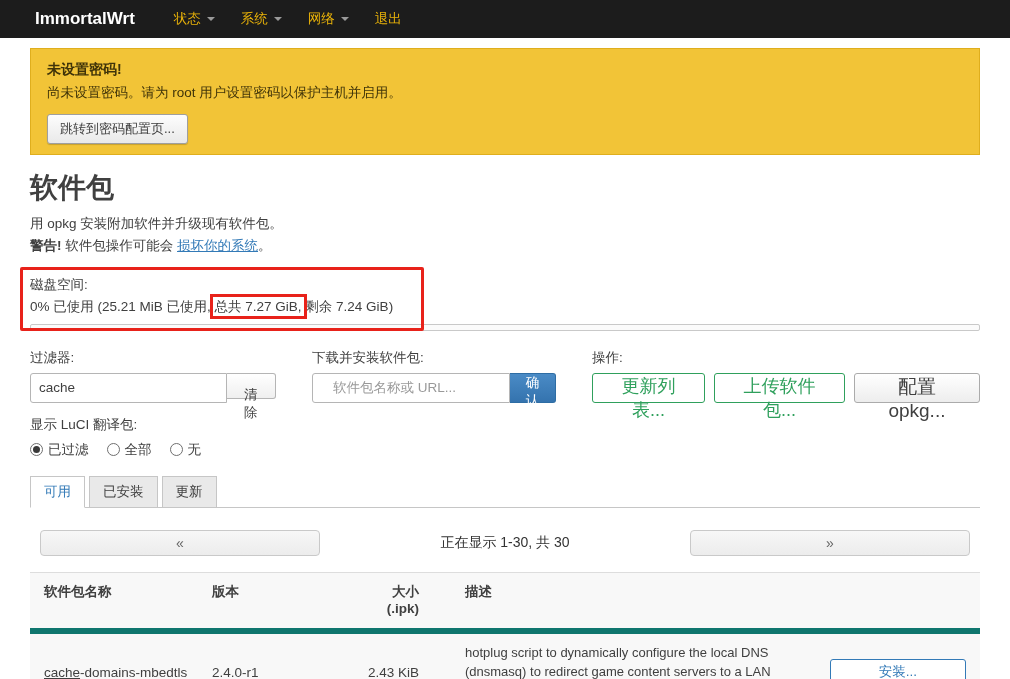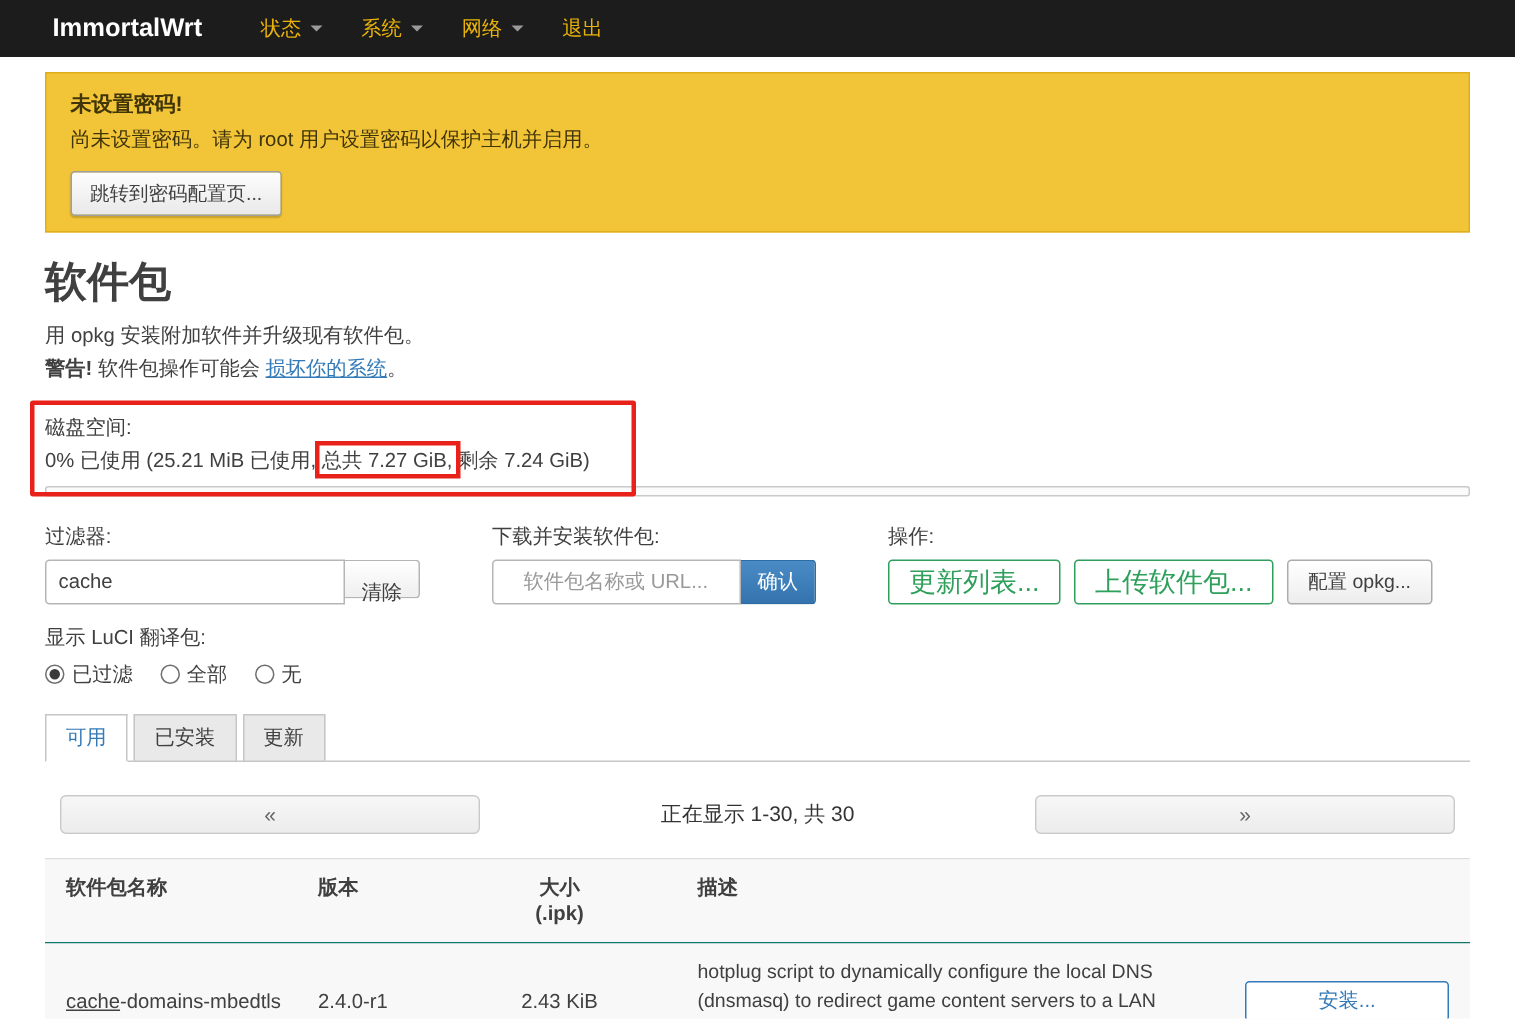--- a/index.html
+++ b/index.html
@@ -36,53 +36,53 @@
   .page-title{font-size:28px;font-weight:bold;margin:14px 0 8px;color:var(--text);}
   .intro,.warning-line{margin:3px 0;line-height:1.4;}
   a.link{color:var(--blue);text-decoration:underline;cursor:pointer;}
   
   .disk-section{position:relative;margin-top:20px;}
   .disk-usage{margin-top:4px;}
   .disk-highlight{outline:3px solid var(--red);outline-offset:2px;}
   .annotation-outer{position:absolute;left:-10px;top:-9px;width:404px;height:64px;border:3px solid var(--red);border-radius:2px;pointer-events:none;}
   .progressbar{margin-top:8px;height:7px;border:1px solid var(--border);border-radius:2px;background:#fbfbfb;}
   
-  .controls{display:flex;gap:48px;margin-top:18px;align-items:center;}
+  .controls{display:flex;gap:36px;margin-top:18px;align-items:center;}
   .ctl-label{margin-bottom:6px;}
   .input-group{display:flex;}
   input.text{height:30px;border:1px solid #b5b5b5;border-radius:3px 0 0 3px;padding:0 8px;font-size:13.5px;width:200px;outline:none;color:var(--text);font-family:inherit;}
   input.text::placeholder{color:#999;}
   .btn-attached{height:22px;border:1px solid #b5b5b5;border-left:none;border-radius:0 3px 3px 0;background:linear-gradient(#fff,#efefef);padding:12px 11px;font-size:13.5px;color:var(--text);}
   .btn-ok{height:30px;border:1px solid #2e6da4;border-left:none;border-radius:0 3px 3px 0;background:linear-gradient(#4a8bc6,#3473ae);padding:0 11px;font-size:13.5px;color:#fff;}
   .actions-row{display:flex;gap:9px;}
   .btn-green{height:30px;background:#fff;border:1px solid var(--green);color:var(--green);border-radius:3px;padding:0 13px;font-size:18px;}
-  .btn-default{height:30px;background:linear-gradient(#fff,#ededed);border:1px solid #ababab;color:var(--text);border-radius:3px;padding:0 13px;font-size:13px;}
+  .btn-default{height:30px;background:linear-gradient(#fff,#ededed);border:1px solid #ababab;color:var(--text);border-radius:3px;padding:0 13px;font-size:19px;}
   
   .translation{margin-top:13px;}
   .radio-row{display:flex;gap:18px;margin-top:7px;}
   .radio-opt{display:flex;align-items:center;cursor:pointer;}
   .radio{width:13px;height:13px;border:1px solid #6f6f6f;border-radius:50%;background:#fff;position:relative;margin-right:5px;flex:none;}
   .radio.checked::after{content:"";position:absolute;inset:2px;background:#3a3a3a;border-radius:50%;}
   
   .tabs{display:flex;margin-top:17px;border-bottom:1px solid #c6c6c6;align-items:flex-end;}
   .tab{padding:6px 13px;border:1px solid #c6c6c6;background:#e9e9e9;margin-right:4px;margin-bottom:-1px;cursor:pointer;color:var(--text);}
   .tab.active{background:#fff;border-bottom-color:#fff;color:var(--blue);}
   
   .pagination{display:flex;align-items:center;margin-top:22px;}
   .page-btn{flex:0 0 280px;height:26px;margin:0 10px;background:linear-gradient(#f7f7f7,#ececec);border:1px solid var(--border);border-radius:4px;color:#666;display:flex;align-items:center;justify-content:center;font-size:14px;}
   .page-status{flex:1;text-align:center;font-size:14px;color:#333;}
   
   .pkg-table{margin-top:16px;border-top:1px solid #ddd;}
   .t-head,.t-row{display:grid;grid-template-columns:168px 115px 100px 1fr 140px;padding:10px 14px;}
-  .t-head{background:#f8f8f8;border-bottom:1px solid #0f766e;font-weight:bold;align-items:start;}
+  .t-head{background:#f8f8f8;border-bottom:6px solid #0f766e;font-weight:bold;align-items:start;}
   .t-row{border-bottom:1px solid #e8e8e8;align-items:center;}
   .t-row:nth-child(odd){background:#fff;}
   .t-row:nth-child(even){background:#f8f8f8;}
   .cell{padding-right:8px;}
-  .cell.size,.h-size{text-align:center;}
+  .cell.size,.h-size{text-align:right;}
   .cell.desc,.h-desc{padding-left:38px;}
   .h-size span{display:block;line-height:1.3;}
   .name{cursor:pointer;}
   .u{text-decoration:underline;}
   .desc-line{display:block;font-size:13px;line-height:1.45;}
   .desc-link{text-decoration:underline;color:inherit;cursor:pointer;}
   .cell.action{display:flex;justify-content:flex-end;padding-right:0;}
   .install-btn{width:136px;height:27px;border:1px solid var(--blue);color:var(--blue);background:#fff;border-radius:3px;font-size:13.5px;}
 </style>
 </head>
@@ -135,21 +135,21 @@
     <div>
       <div class="ctl-label">过滤器:</div>
       <div class="input-group">
         <input class="text" type="text" value="cache" style="">
         <button class="btn btn-attached">清除</button>
       </div>
     </div>
     <div>
       <div class="ctl-label">下载并安装软件包:</div>
       <div class="input-group">
-        <input class="text" type="text" style="width: 166px; padding-left: 20px;" placeholder="软件包名称或 URL...">
+        <input class="text" type="text" style="width: 198px; padding-left: 20px;" placeholder="软件包名称或 URL...">
         <button class="btn btn-ok">确认</button>
       </div>
     </div>
     <div>
       <div class="ctl-label">操作:</div>
       <div class="actions-row">
         <button class="btn btn-green">更新列表...</button>
         <button class="btn btn-green">上传软件包...</button>
         <button class="btn btn-default">配置 opkg...</button>
       </div>

